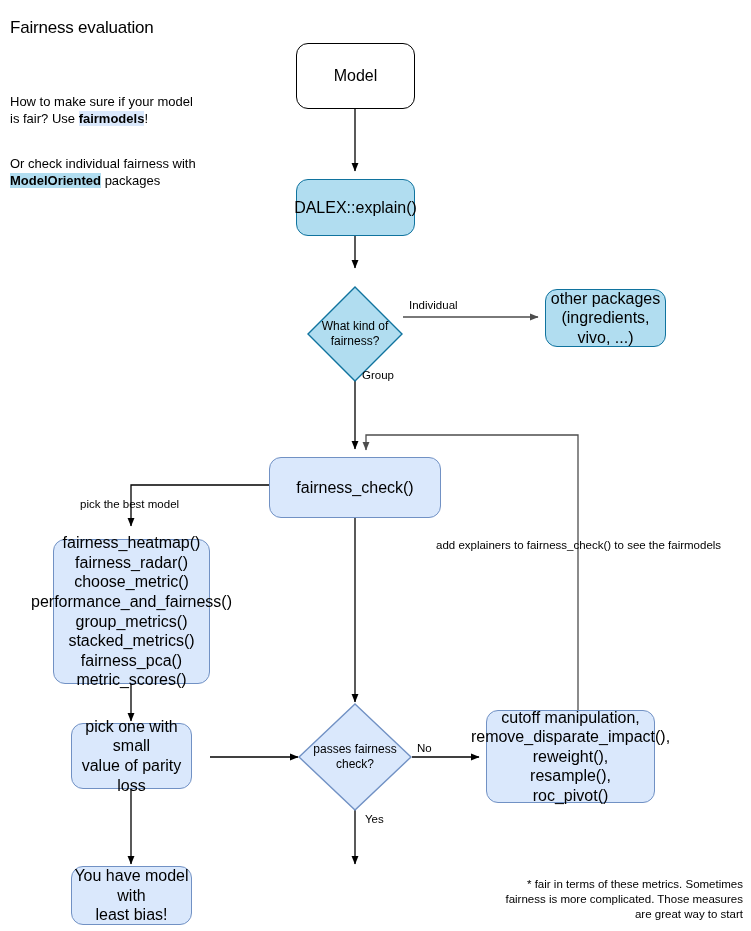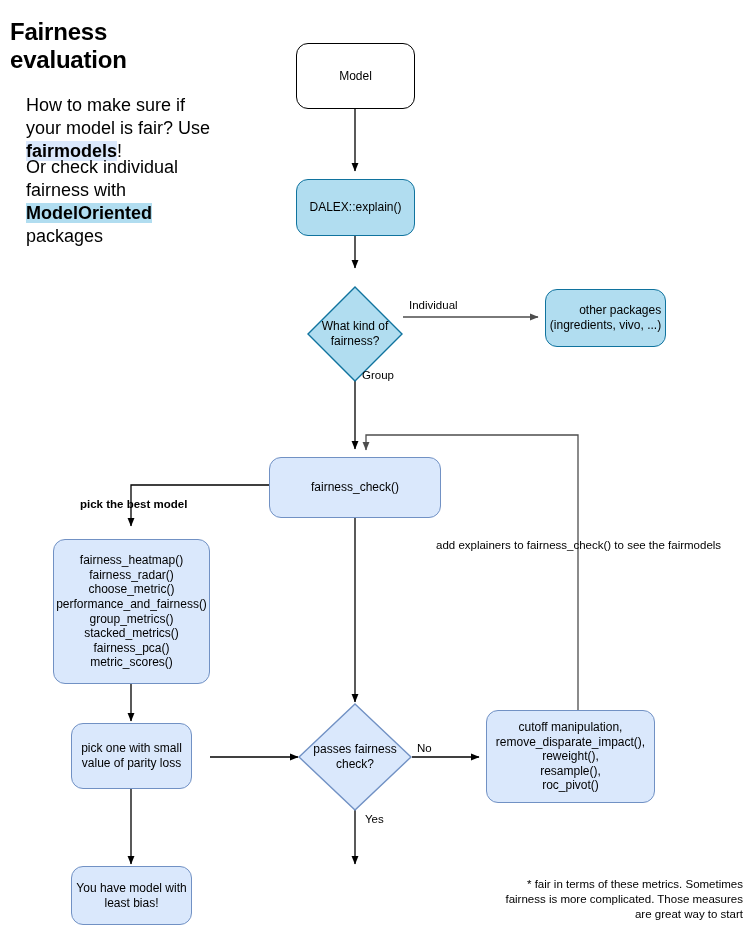--- a/index.html
+++ b/index.html
@@ -26,68 +26,66 @@
     height: 931px;
     pointer-events: none;
   }
 
   
   .panel-title {
     position: absolute;
     left: 10px;
     top: 18px;
     width: 210px;
-    font-size: 24px;
-    font-weight: bold;
+    font-size: 17px;
+    font-weight: normal;
     line-height: 1.18;
     letter-spacing: -0.2px;
   }
   .panel-para {
     position: absolute;
     left: 10px;
     width: 190px;
-    font-size: 18px;
+    font-size: 13px;
     line-height: 1.28;
-    margin-left: 16px;
   }
   #para1 { top: 94px; }
   #para2 { top: 156px; }
   .hl-light {
     background: #dae8fc;
     font-weight: bold;
   }
   .hl-cyan {
     background: #b1ddf0;
     font-weight: bold;
   }
 
   
   .node {
     position: absolute;
     box-sizing: border-box;
     display: flex;
     align-items: center;
     justify-content: center;
     text-align: center;
-    font-size: 12px;
+    font-size: 16px;
     line-height: 1.22;
     white-space: pre-line;
     z-index: 2;
   }
   .box {
     border-radius: 12px;
   }
   .box-white {
     background: #ffffff;
     border: 1.3px solid #000000;
   }
   .box-cyan {
     background: #b1ddf0;
     border: 1.3px solid #10739e;
-    text-align: right;
   }
   .box-blue {
     background: #dae8fc;
     border: 1.3px solid #7191c4;
   }
 
   
   .diamond {
     position: absolute;
     z-index: 2;
@@ -227,21 +225,21 @@
 roc_pivot()</div>
 
   <div class="node box box-blue" style="left:71px; top:866px; width:121px; height:59px;">You have model with
 least bias!</div>
 
 
   <div class="elabel" style="left:409px; top:299px;">Individual</div>
 
   <div class="elabel" style="left:362px; top:369px;">Group</div>
 
-  <div class="elabel" style="left:80px; top:498px;font-weight:bold;">pick the best model</div>
+  <div class="elabel" style="left:80px; top:498px;">pick the best model</div>
 
   <div class="elabel" style="left:436px; top:539px;">add explainers to fairness_check() to see the fairmodels</div>
 
   <div class="elabel" style="left:417px; top:742px;">No</div>
 
   <div class="elabel" style="left:365px; top:813px;">Yes</div>
 
   <div class="footnote">* fair in terms of these metrics. Sometimes fairness is more complicated. Those measures are great way to start</div>
 
 </div>

